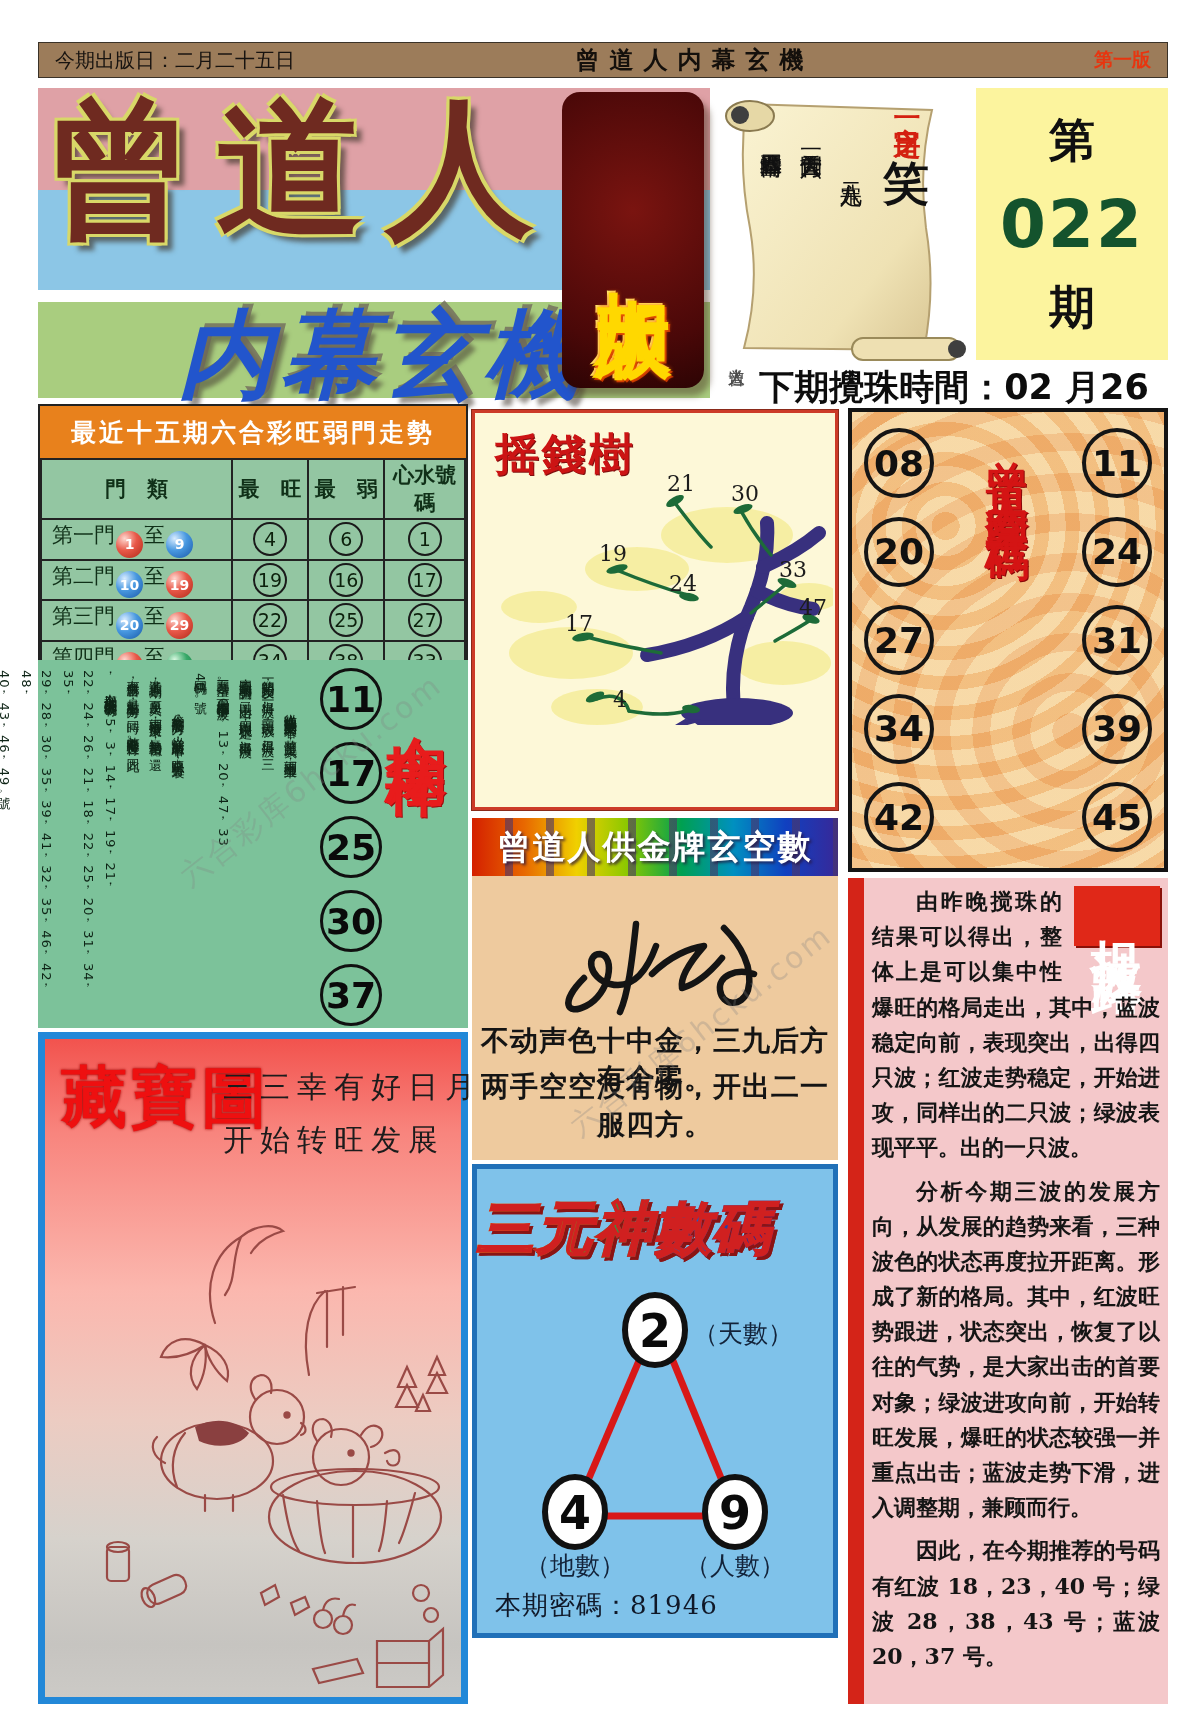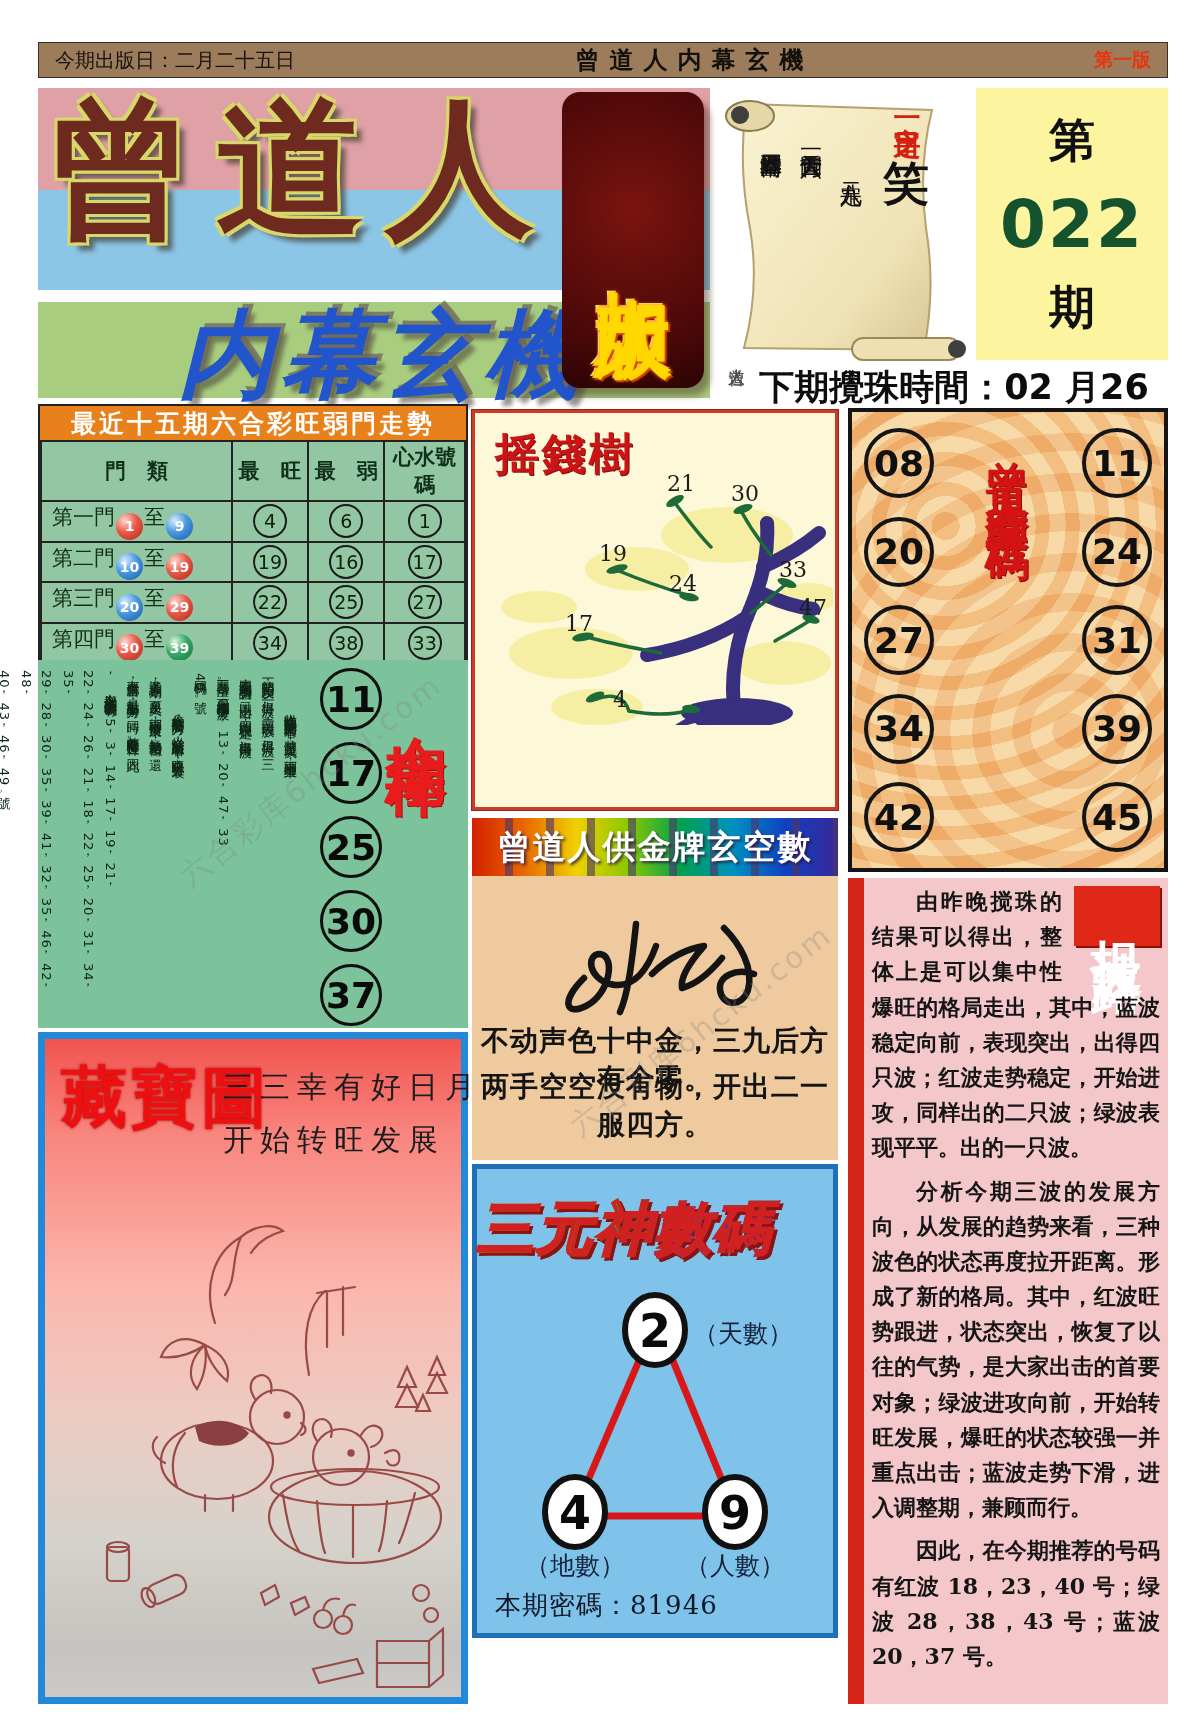--- a/index.html
+++ b/index.html
@@ -46,21 +46,21 @@
                font-size:17px;color:#4a4a4a;font-family:"DejaVu Serif",serif;}
   
   .issue{position:absolute;left:976px;top:88px;width:192px;height:272px;background:#fcf49e;
          display:flex;flex-direction:column;align-items:center;justify-content:center;gap:14px;}
   .issue .zi{font-size:46px;font-weight:bold;color:#101010;}
   .issue .num{font-size:66px;font-weight:bold;color:#14532d;letter-spacing:2px;}
   .nextdraw{position:absolute;left:740px;top:364px;width:428px;height:36px;font-size:35px;
             font-weight:bold;color:#0c0c0c;text-align:center;}
   
   .ttab{position:absolute;left:38px;top:404px;width:430px;border:2px solid #222;box-sizing:border-box;}
-  .ttab .tt{height:34px;background:#e8811c;color:#fff;font-size:25px;font-weight:bold;
+  .ttab .tt{height:52px;background:#e8811c;color:#fff;font-size:25px;font-weight:bold;
             letter-spacing:3px;display:flex;align-items:center;justify-content:center;
             font-family:"DejaVu Serif",serif;}
   .ttab table{border-collapse:collapse;width:100%;}
   .ttab th,.ttab td{background:#93c6a2;border:2px solid #222;text-align:center;height:32px;
                     font-size:21px;color:#103018;}
   .ttab th{font-weight:bold;}
   .gatecell{text-align:left !important;padding-left:10px;white-space:nowrap;}
   .ball{display:inline-flex;align-items:center;justify-content:center;width:27px;height:27px;
         border-radius:50%;color:#fff;font-weight:bold;font-size:14px;margin:0 1px;vertical-align:-7px;}
   .ball.red{background:radial-gradient(circle at 32% 28%,#ffd8d0 0%,#e85848 45%,#b02818 100%);}

